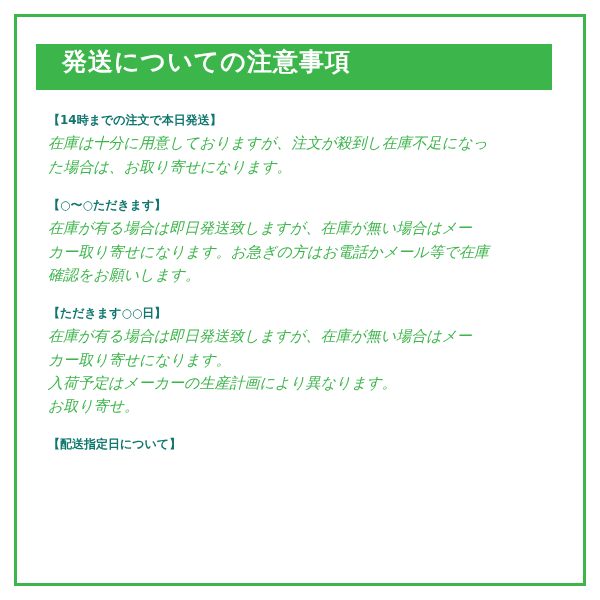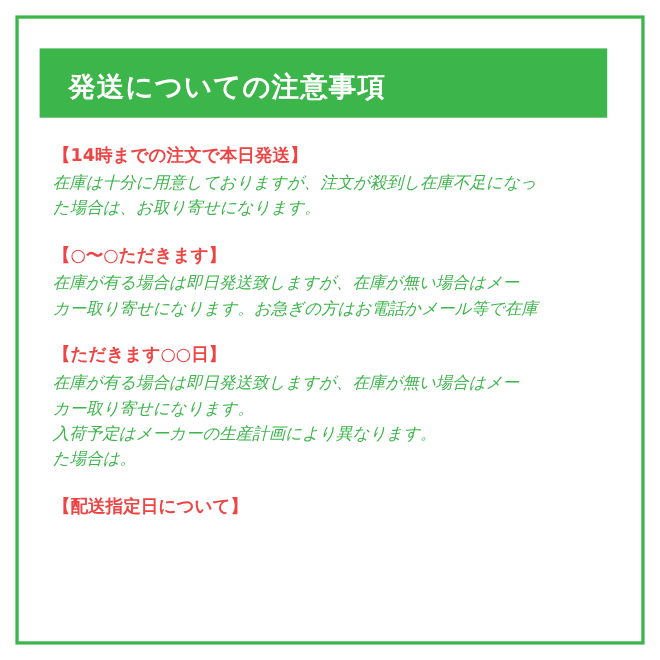--- a/index.html
+++ b/index.html
@@ -38,39 +38,39 @@
     width: 528px;
     box-sizing: border-box;
   }
   
   .title-bar {
     background: #3cb54a;
     color: #ffffff;
     font-size: 25px;
     font-weight: bold;
     letter-spacing: 1px;
-    padding: 20px 0 13px 26px;
+    padding: 3px 0 13px 26px;
     box-sizing: border-box;
     width: 516px;
     line-height: 1.2;
   }
   .sections {
     margin-top: 22px;
     padding-left: 12px;
   }
   .section {
     margin-bottom: 18px;
   }
   .section:last-child {
     margin-bottom: 0;
   }
   .section-heading {
-    color: #ef4444;
+    color: #0f766e;
     font-weight: bold;
-    font-size: 16px;
+    font-size: 12px;
     line-height: 1.45;
     margin-bottom: 3px;
   }
   .section-body {
     color: #3cb54a;
     font-size: 15px;
     line-height: 1.55;
     max-width: 500px;
     font-style: italic;
   }
@@ -95,30 +95,31 @@
           <p>在庫は十分に用意しておりますが、注文が殺到し在庫不足になっ</p>
           <p>た場合は、お取り寄せになります。</p>
         </div>
       </div>
 
       <div class="section">
         <div class="section-heading">【○〜○ただきます】</div>
         <div class="section-body">
           <p>在庫が有る場合は即日発送致しますが、在庫が無い場合はメー</p>
           <p>カー取り寄せになります。お急ぎの方はお電話かメール等で在庫</p>
+          <p>確認をお願いします。</p>
         </div>
       </div>
 
       <div class="section">
         <div class="section-heading">【ただきます○○日】</div>
         <div class="section-body">
           <p>在庫が有る場合は即日発送致しますが、在庫が無い場合はメー</p>
           <p>カー取り寄せになります。</p>
           <p>入荷予定はメーカーの生産計画により異なります。</p>
-          <p>た場合は。</p>
+          <p>お取り寄せ。</p>
         </div>
       </div>
 
       <div class="section">
         <div class="section-heading">【配送指定日について】</div>
         <div class="section-body">
         </div>
       </div>
 
     </div>

